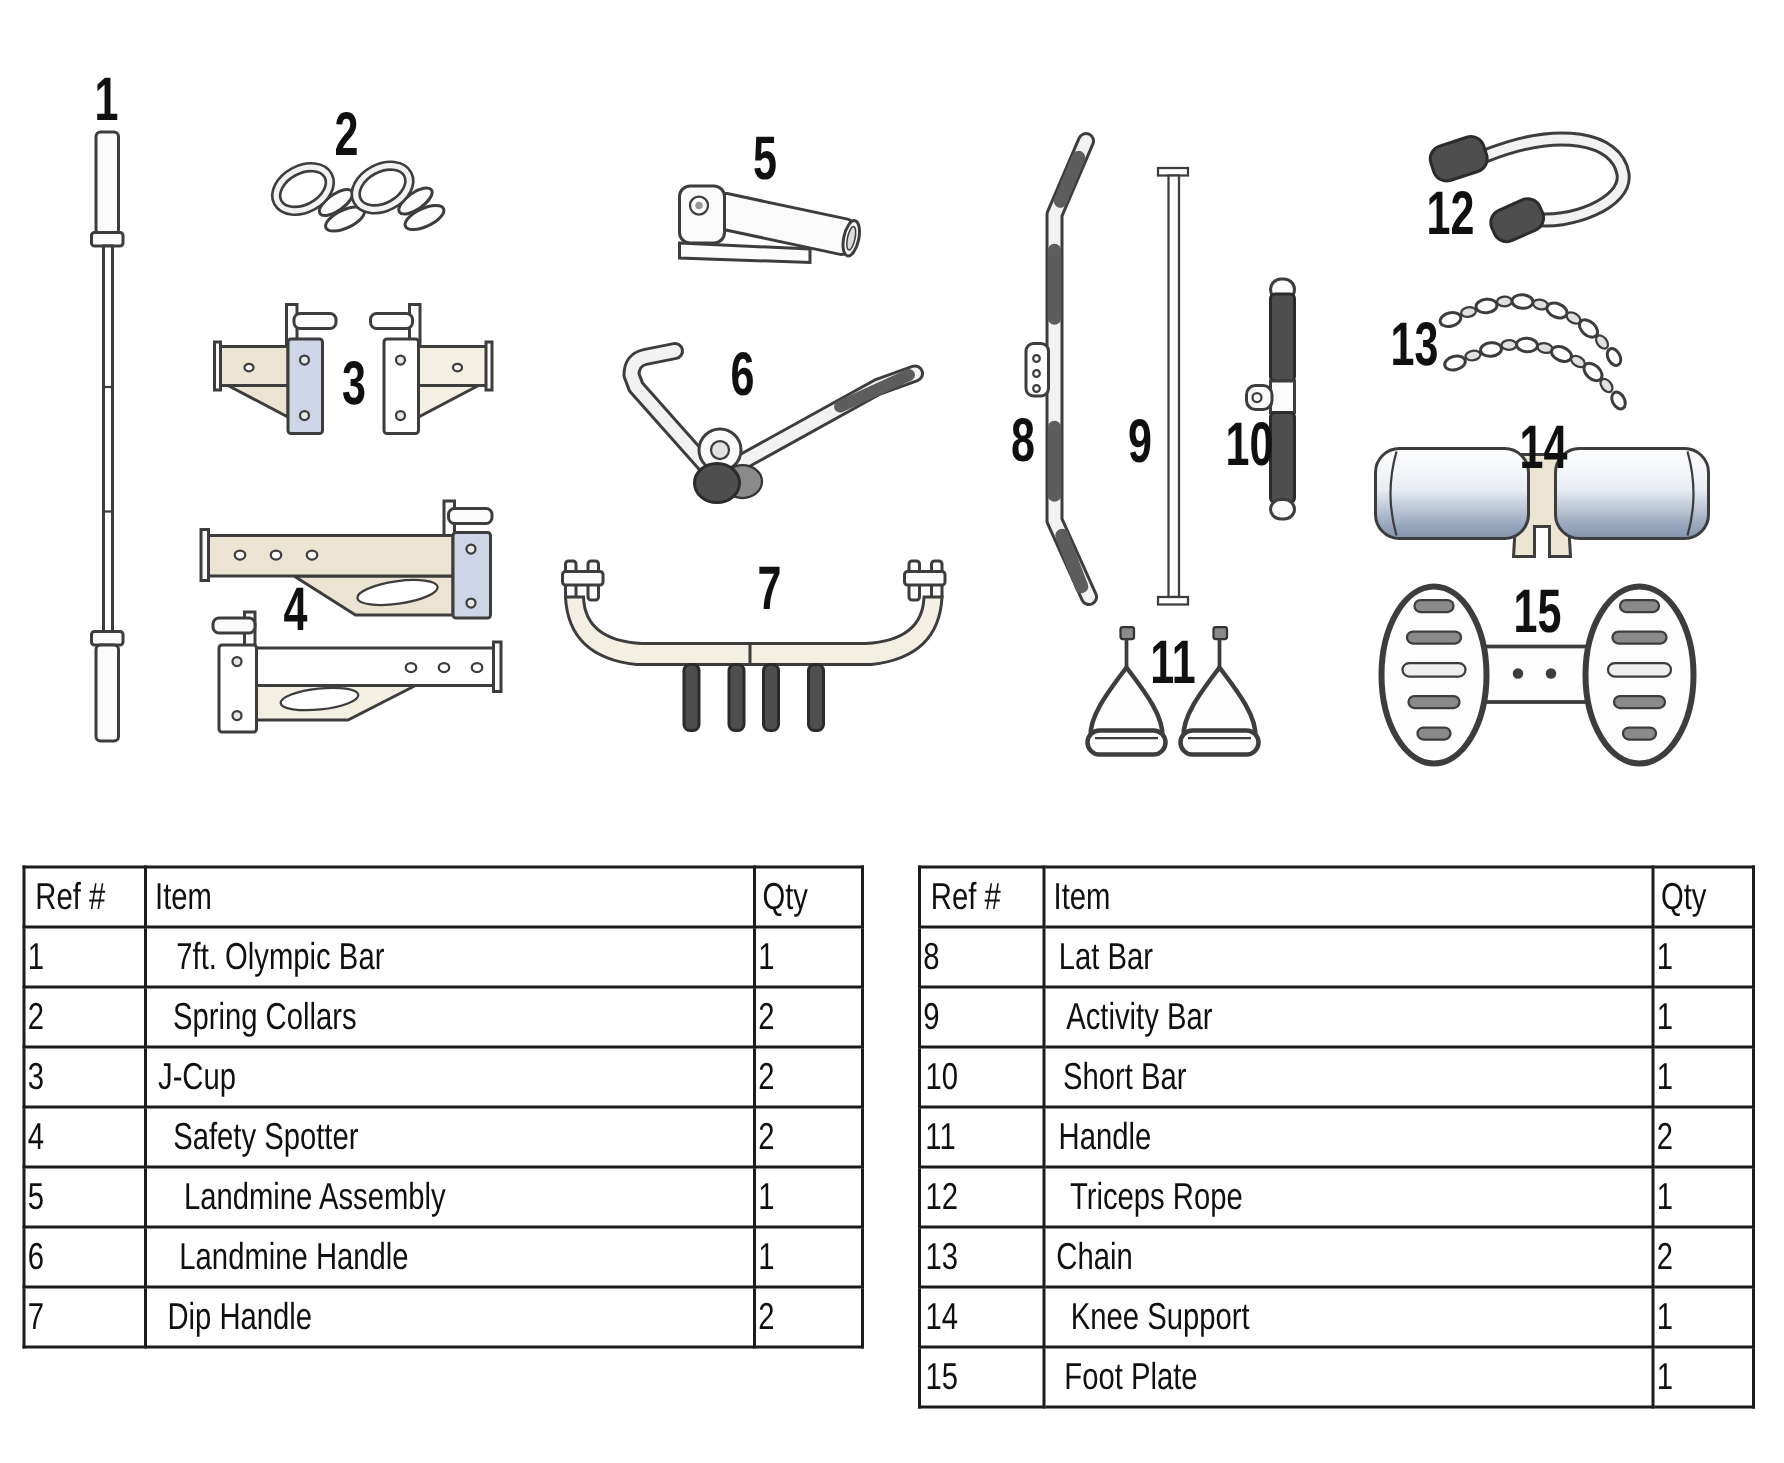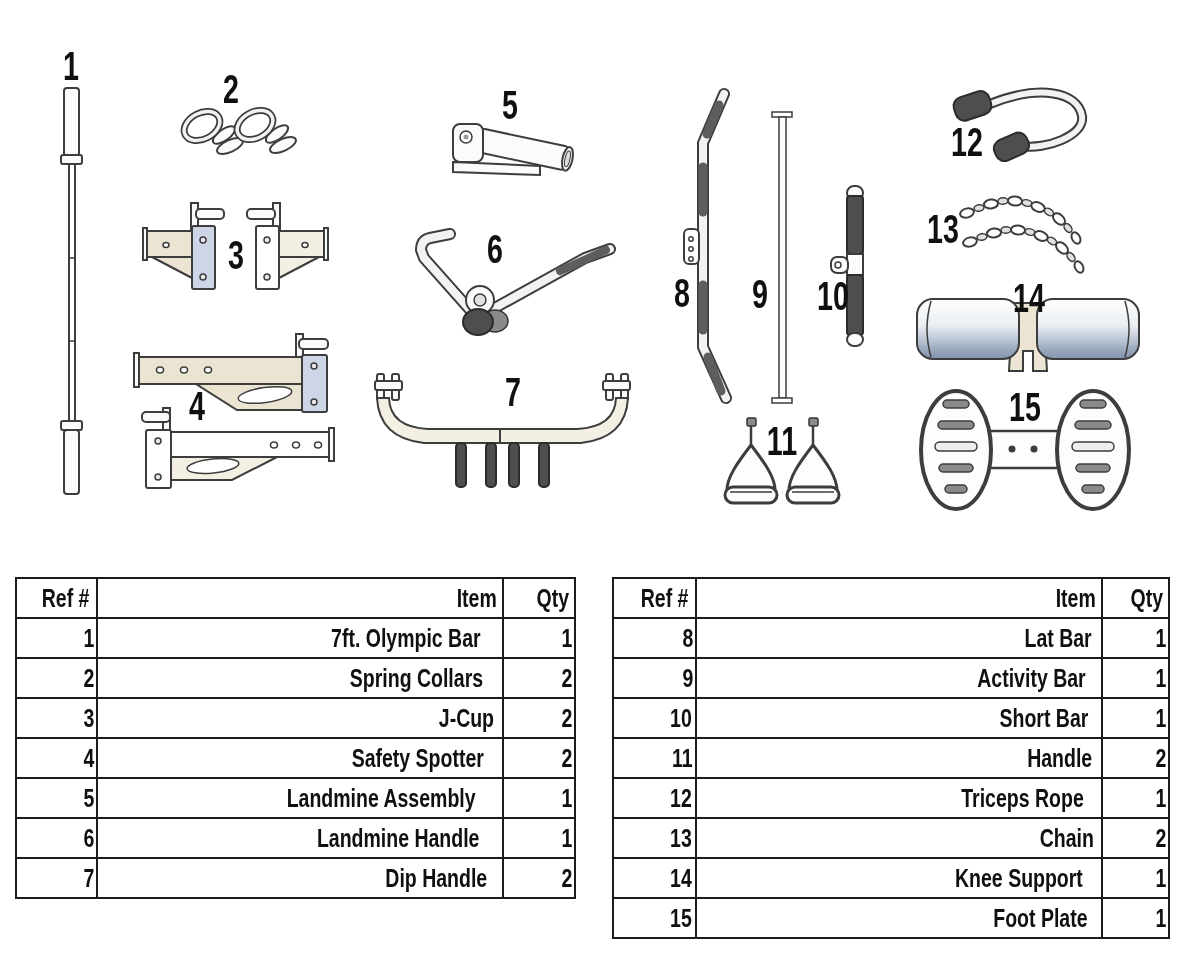--- a/index.html
+++ b/index.html
@@ -19,22 +19,22 @@
   .bolt{fill:#e8e8e8;stroke:#3d3d3d;stroke-width:1.5;}
   .tubeD{stroke:#3d3d3d;fill:none;stroke-linecap:round;stroke-linejoin:round;}
   .tubeL{stroke:#f2f2f2;fill:none;stroke-linecap:round;stroke-linejoin:round;}
   .grip{stroke:#5d5d5d;fill:none;stroke-linecap:round;}
   .linkA{fill:#ffffff;stroke:#3d3d3d;stroke-width:2;}
   .linkB{fill:#e0e0e0;stroke:#3d3d3d;stroke-width:1.5;}
   .slotG{fill:#8a8a8a;stroke:#3d3d3d;stroke-width:1.5;}
   .slotL{fill:#eeeeee;stroke:#3d3d3d;stroke-width:1.5;}
   
   .ptable{position:absolute;border-collapse:collapse;table-layout:fixed;}
-  .ptable td,.ptable th{border:2px solid #1c1c1c;height:38px;text-align:right;vertical-align:middle;
-    font-weight:bold;font-size:25px;color:#101010;padding:0;overflow:hidden;}
+  .ptable td,.ptable th{border:2px solid #1c1c1c;height:38px;text-align:left;vertical-align:middle;
+    font-weight:normal;font-size:25px;color:#101010;padding:0;overflow:hidden;}
   .tleft{left:15px;top:577px;width:561px;}
   .tright{left:612px;top:577px;width:558px;}
   .cond{display:inline-block;transform:scaleX(0.78);transform-origin:center;white-space:nowrap;}
 </style>
 </head>
 <body>
 
 <div class="page">
 
 <svg class="diagram" width="1189" height="565" viewBox="0 0 1189 565">

